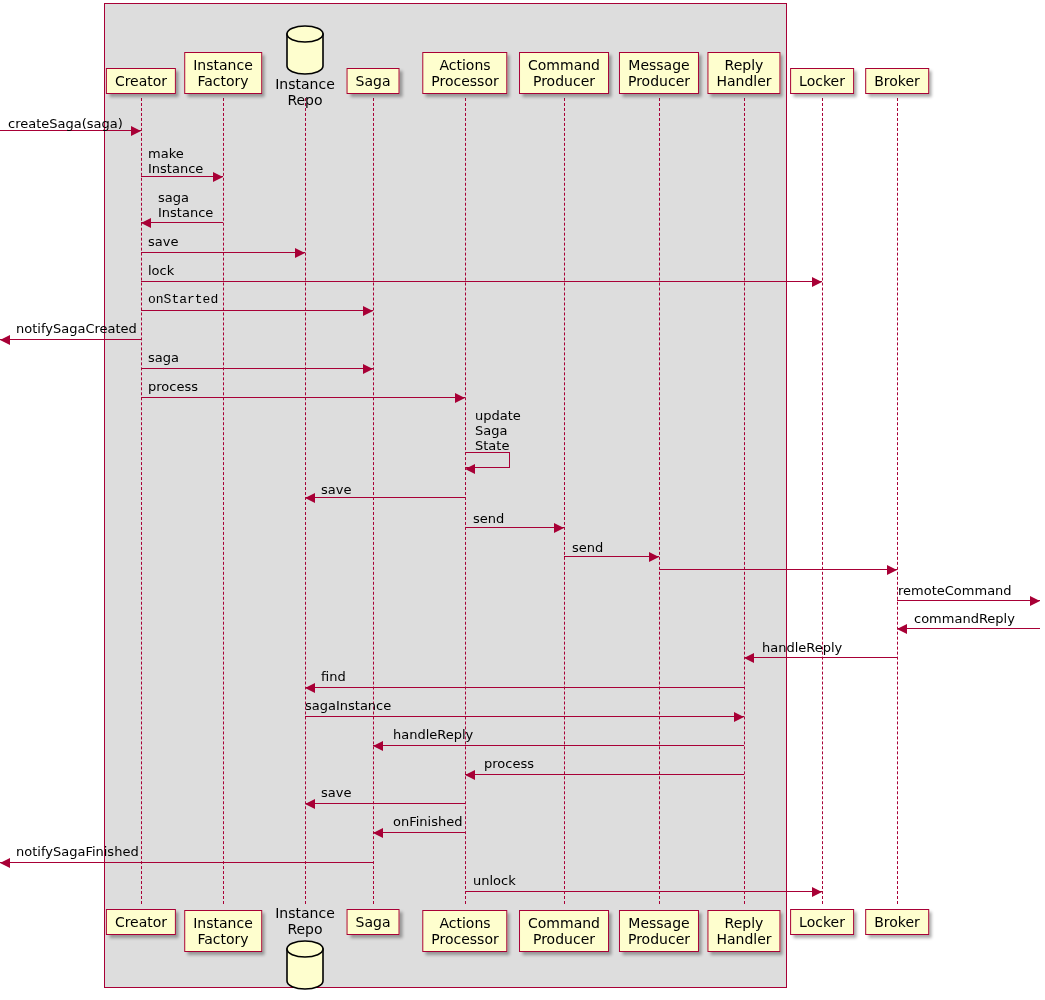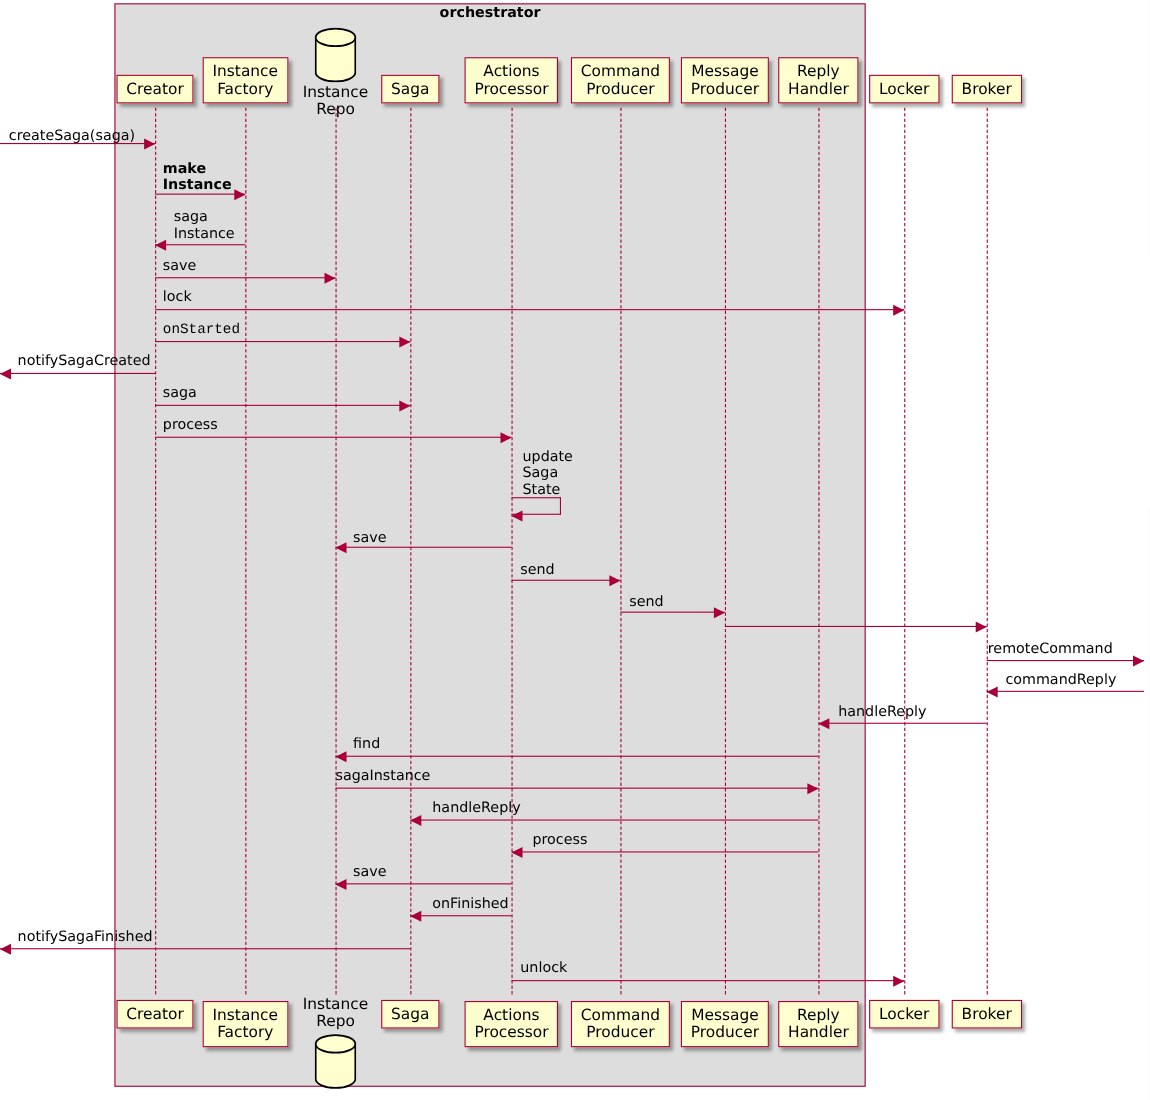--- a/index.html
+++ b/index.html
@@ -111,21 +111,20 @@
     border-left: none;
     box-sizing: border-box;
   }
 </style>
 </head>
 <body>
 
 <div id="canvas">
 
   <div id="group-box"></div>
-  <div id="group-title">orchestrator</div>
 
   <div id="lifelines-layer">
       <div class="lifeline" style="left: 141px;"></div>
       <div class="lifeline" style="left: 223px;"></div>
       <div class="lifeline" style="left: 305px;"></div>
       <div class="lifeline" style="left: 373px;"></div>
       <div class="lifeline" style="left: 465px;"></div>
       <div class="lifeline" style="left: 564px;"></div>
       <div class="lifeline" style="left: 659px;"></div>
       <div class="lifeline" style="left: 744px;"></div>
@@ -153,21 +152,21 @@
 Handler</div>
       <div class="participant" style="left: 822px; top: 68px;">Locker</div>
       <div class="participant" style="left: 897px; top: 68px;">Broker</div>
     </div>
   <div id="messages-layer">
       <div class="msg-line" style="left: 0px; top: 130px; width: 141px;"></div>
       <div class="arrowhead arrow-right" style="top: 126px; left: 131px;"></div>
       <div class="msg-label" style="left: 8px; top: 116px;">createSaga(saga)</div>
       <div class="msg-line" style="left: 141px; top: 176px; width: 82px;"></div>
       <div class="arrowhead arrow-right" style="top: 172px; left: 213px;"></div>
-      <div class="msg-label" style="left: 148px; top: 146px; font-weight: bold;">make
+      <div class="msg-label" style="left: 148px; top: 146px;">make
 Instance</div>
       <div class="msg-line" style="left: 141px; top: 222px; width: 82px;"></div>
       <div class="arrowhead arrow-left" style="top: 218px; left: 141px;"></div>
       <div class="msg-label" style="left: 158px; top: 190px;">saga
 Instance</div>
       <div class="msg-line" style="left: 141px; top: 252px; width: 164px;"></div>
       <div class="arrowhead arrow-right" style="top: 248px; left: 295px;"></div>
       <div class="msg-label" style="left: 148px; top: 234px;">save</div>
       <div class="msg-line" style="left: 141px; top: 281px; width: 681px;"></div>
       <div class="arrowhead arrow-right" style="top: 277px; left: 812px;"></div>

